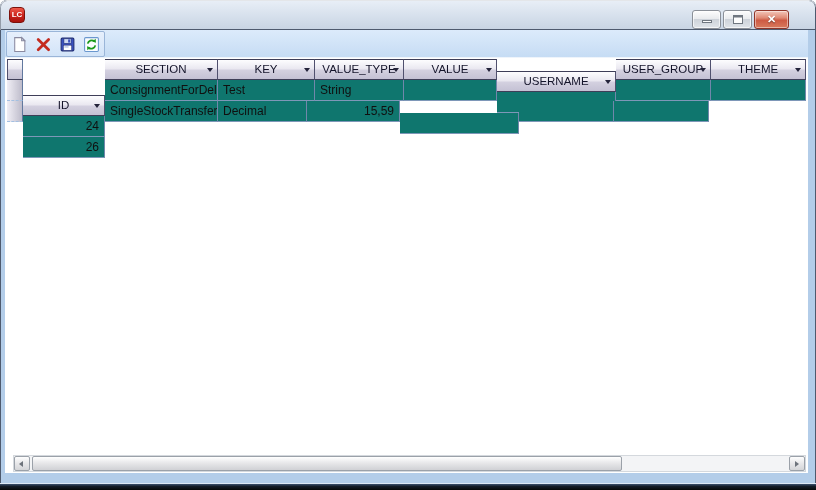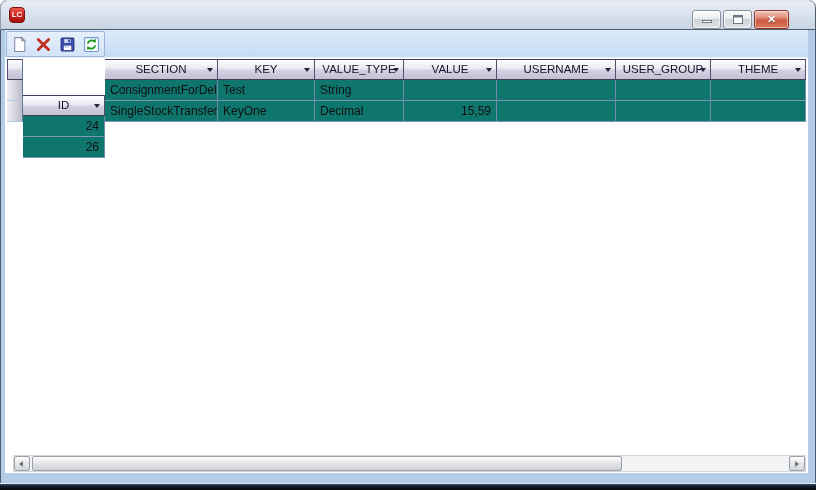--- a/index.html
+++ b/index.html
@@ -80,21 +80,21 @@
     font-size:12px;color:#101010;line-height:20px;padding:0 5px;overflow:hidden;white-space:nowrap;background:#0f766e;
   }
   .dcell.num{text-align:right;}
   .ind{
     height:21px;border-right:1px solid #61789e;border-bottom:1px dashed #a3c0e2;
     background:linear-gradient(to right,#f0eef5,#bebccb);
   }
   .ind.hdr{background:linear-gradient(#fdfdfe,#e9e7f0 48%,#d4d1e0 52%,#c4c1d4);
     border-top:1px solid #3e3e58;border-bottom:1px solid #3e3e58;border-left:1px solid #50506e;}
   .c0{width:16px;} .c1{width:82px;margin-top:36px;} .c2{width:113px;} .c3{width:97px;} .c4{width:89px;}
-  .c5{width:93px;} .c6{width:119px;} .c7{width:95px;} .c8{width:95px;}
+  .c5{width:93px;} .c6{width:119px;margin-top:12px;} .c7{width:95px;} .c8{width:95px;}
 
   
   .hscroll{
     position:absolute;left:8px;bottom:1px;width:793px;height:17px;
     background:#f3f4f6;border:1px solid #d4d8dd;display:flex;align-items:stretch;
   }
   .sb-btn{
     width:16px;height:15px;position:relative;flex:none;
     background:linear-gradient(#fefefe,#e9e9eb 45%,#d4d5d8);
     border:1px solid #9ba1a9;border-radius:2px;
@@ -225,21 +225,20 @@
         <div class="dcell num c5"></div>
         <div class="dcell c6"></div>
         <div class="dcell c7"></div>
         <div class="dcell c8"></div>
       </div>
 
       <div class="grid-row">
         <div class="ind c0"></div>
         <div class="dcell num c1">26</div>
         <div class="dcell c2">SingleStockTransfer</div>
-        <div class="dcell c3">KeyOne</div>
         <div class="dcell c4">Decimal</div>
         <div class="dcell num c5">15,59</div>
         <div class="dcell c6"></div>
         <div class="dcell c7"></div>
         <div class="dcell c8"></div>
       </div>
 
     </div>
 
     <div class="hscroll">

